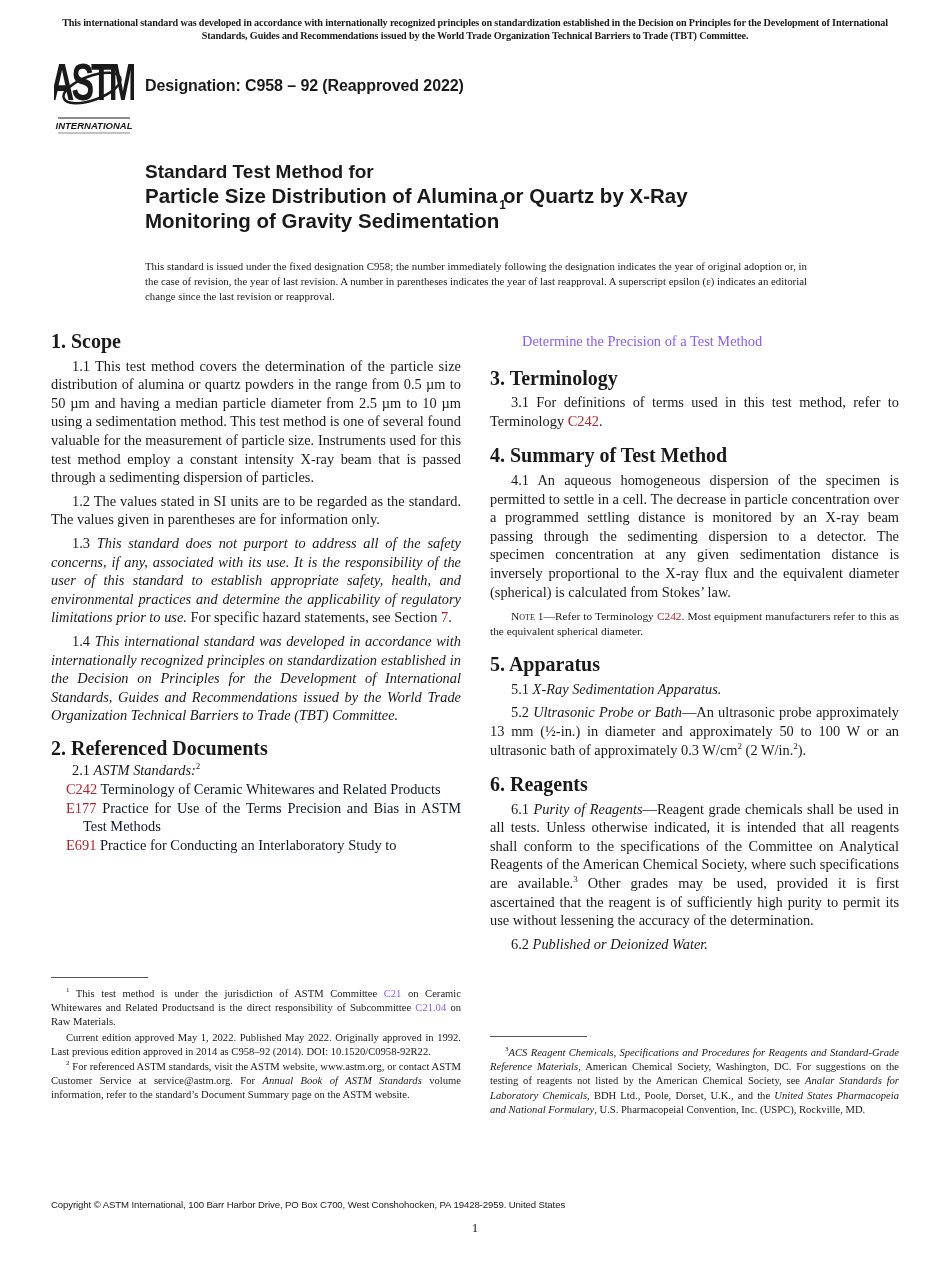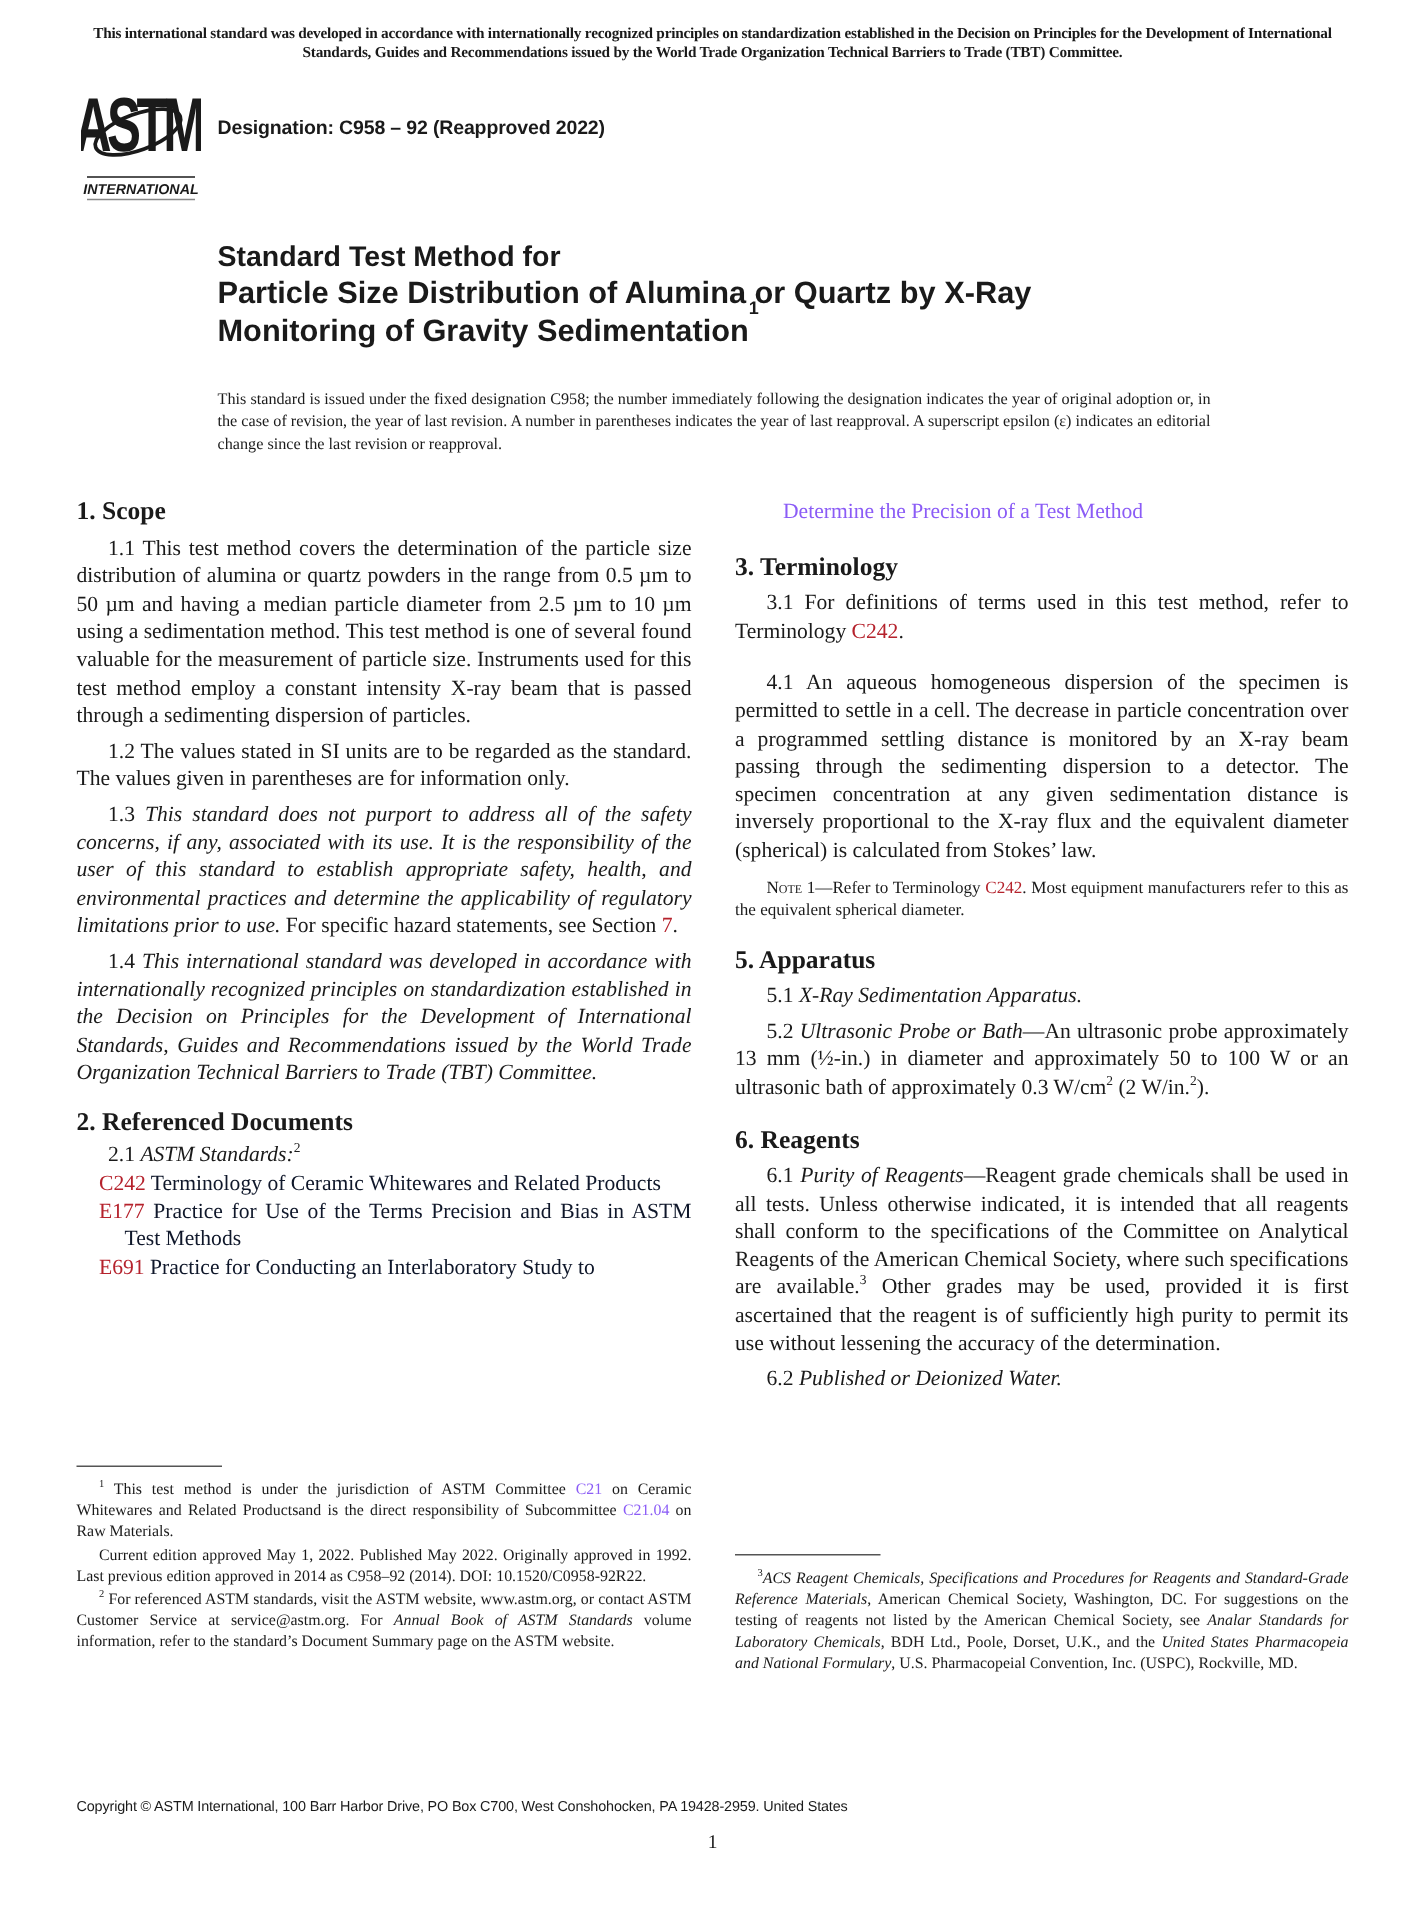--- a/index.html
+++ b/index.html
@@ -1,29 +1,29 @@
 <!DOCTYPE html>
 <html><head>
 <meta charset="utf-8">
 <style>
   html, body { margin: 0; padding: 0; background: #ffffff; }
   body { width: 950px; height: 1272px; position: relative; overflow: hidden; color: #1a1a1a; font-family: "Liberation Serif", serif; }
   .abs { position: absolute; }
   .notice { left: 40px; top: 16px; width: 870px; text-align: center; font-family: "Liberation Serif", serif; font-weight: bold; font-size: 10.2px; line-height: 13px; letter-spacing: -0.15px; }
   .logo { left: 54px; top: 54px; width: 80px; height: 80px; }
-  .designation { left: 145px; top: 77px; font-family: "Liberation Sans", sans-serif; font-weight: bold; font-size: 13px; letter-spacing: -0.1px; }
+  .designation { left: 145px; top: 77px; font-family: "Liberation Sans", sans-serif; font-weight: bold; font-size: 16px; letter-spacing: -0.1px; }
   .title { left: 145px; top: 161px; width: 720px; font-family: "Liberation Sans", sans-serif; font-weight: bold; color: #1a1a1a; }
   .title .l1 { font-size: 19px; line-height: 22px; display:block; }
   .title .l2 { font-size: 20.5px; line-height: 25px; display:block; }
   .title sup { font-size: 12px; vertical-align: top; position: relative; top: -3px; }
   .issued { left: 145px; top: 259px; width: 662px; font-size: 10.8px; line-height: 15px; text-align: justify; }
   .col { position: absolute; width: 410px; font-size: 14.4px; line-height: 18.6px; text-align: justify; }
   .colL { left: 51px; top: 332px; }
   .colR { left: 490px; top: 332px; width: 409px; }
-  h2 { font-size: 17px; font-weight: bold; margin: 0 0 6px 0; line-height: 18.6px; }
+  h2 { font-size: 20px; font-weight: bold; margin: 0 0 6px 0; line-height: 18.6px; }
   p { margin: 0 0 5px 0; text-indent: 21px; }
   .it { font-style: italic; }
   .red { color: #b5222c; }
   .blue { color: #8b5cf6; }
   .note { font-size: 11.4px; line-height: 15px; text-indent: 21px; margin: 8px 0 16px 0; }
   .sc { font-variant: small-caps; }
   .ref { padding-left: 32px; text-indent: -17px; margin: 0; text-align: justify; }
   .ref .code { color: #b5222c; }
   .ref .txt { color: #0f172a; }
   .fnrule { position: absolute; height: 1px; background: #555; width: 97px; }
@@ -79,20 +79,21 @@
   <p>Current edition approved May 1, 2022. Published May 2022. Originally approved in 1992. Last previous edition approved in 2014 as C958–92 (2014). DOI: 10.1520/C0958-92R22.</p>
   <p><sup>2</sup><span> For referenced ASTM standards, visit the ASTM website, www.astm.org, or contact ASTM Customer Service at service@astm.org. For </span><span class="it">Annual Book of ASTM Standards</span><span> volume information, refer to the standard’s Document Summary page on the ASTM website.</span></p>
 </div>
 
 <div class="col colR">
   <p class="blue" style="text-indent:32px; margin-bottom:18px;">Determine the Precision of a Test Method</p>
 
   <h2>3.  Terminology</h2>
   <p style="margin-bottom:16px"><span>3.1  For definitions of terms used in this test method, refer to Terminology </span><span class="red">C242</span><span>.</span></p>
 
+  <h2>4.  Summary of Test Method</h2>
   <p>4.1  An aqueous homogeneous dispersion of the specimen is permitted to settle in a cell. The decrease in particle concentration over a programmed settling distance is monitored by an X-ray beam passing through the sedimenting dispersion to a detector. The specimen concentration at any given sedimentation distance is inversely proportional to the X-ray flux and the equivalent diameter (spherical) is calculated from Stokes’ law.</p>
   <div class="note"><span class="sc">Note</span><span> 1—Refer to Terminology </span><span class="red">C242</span><span>. Most equipment manufacturers refer to this as the equivalent spherical diameter.</span></div>
 
   <h2>5.  Apparatus</h2>
   <p><span>5.1 </span><span class="it">X-Ray Sedimentation Apparatus.</span></p>
   <p style="margin-bottom:16px"><span>5.2 </span><span class="it">Ultrasonic Probe or Bath</span><span>—An ultrasonic probe approximately 13 mm (½-in.) in diameter and approximately 50 to 100 W or an ultrasonic bath of approximately 0.3 W/cm</span><sup>2</sup><span> (2 W/in.</span><sup>2</sup><span>).</span></p>
 
   <h2>6.  Reagents</h2>
   <p><span>6.1 </span><span class="it">Purity of Reagents</span><span>—Reagent grade chemicals shall be used in all tests. Unless otherwise indicated, it is intended that all reagents shall conform to the specifications of the Committee on Analytical Reagents of the American Chemical Society, where such specifications are available.</span><sup>3</sup><span> Other grades may be used, provided it is first ascertained that the reagent is of sufficiently high purity to permit its use without lessening the accuracy of the determination.</span></p>
   <p><span>6.2 </span><span class="it">Published or Deionized Water.</span></p>

